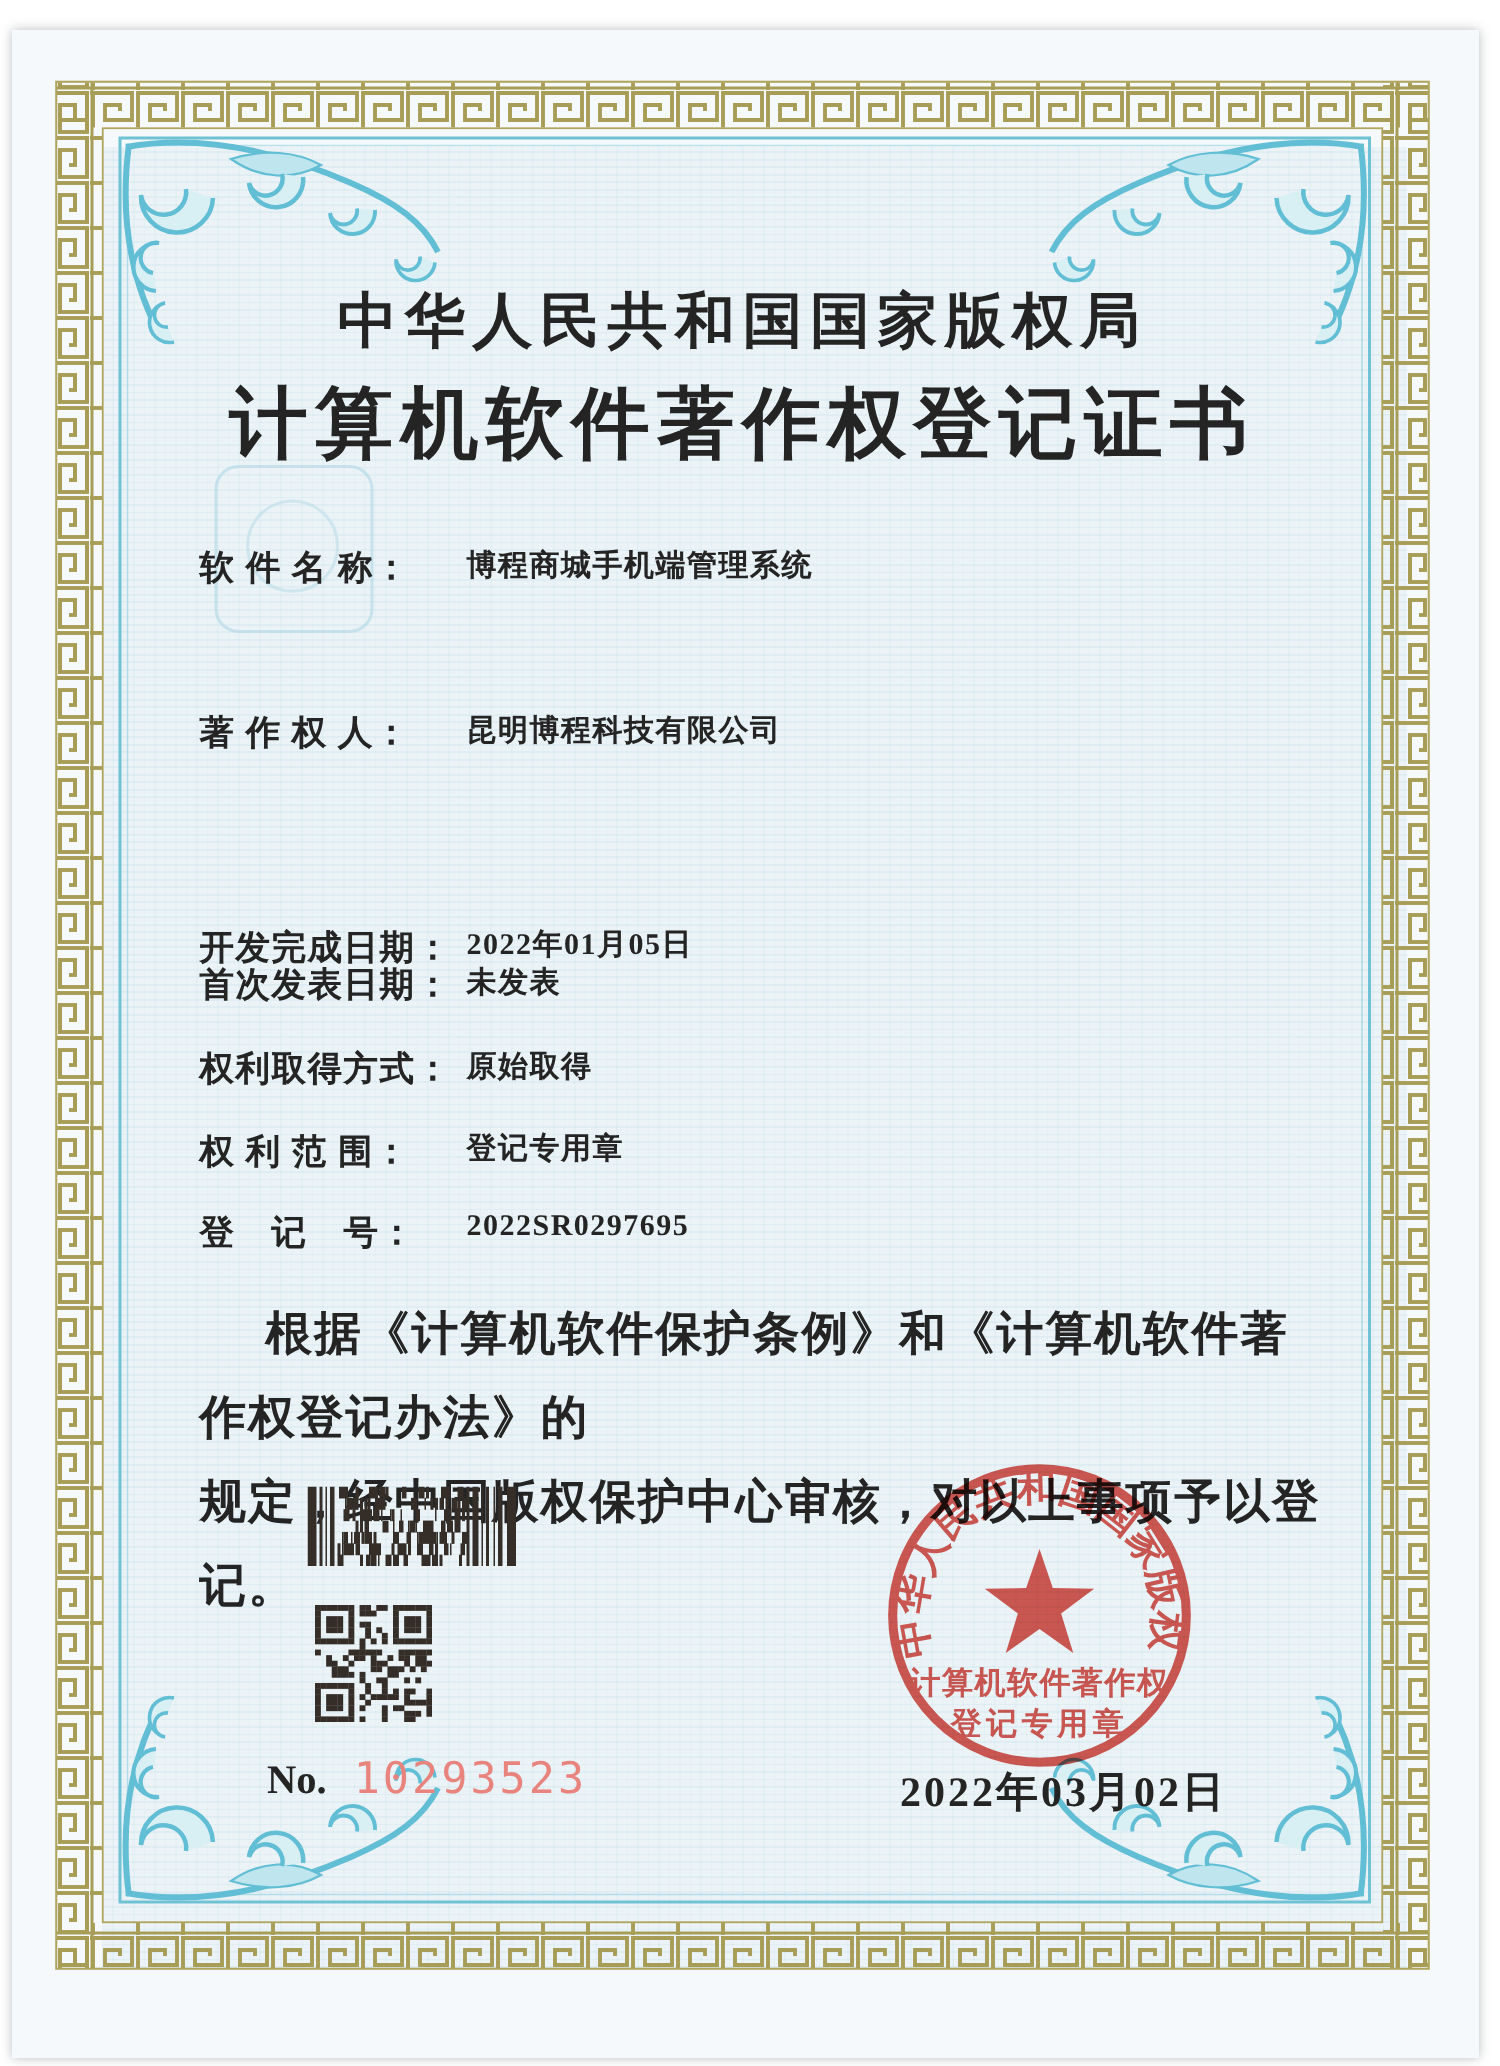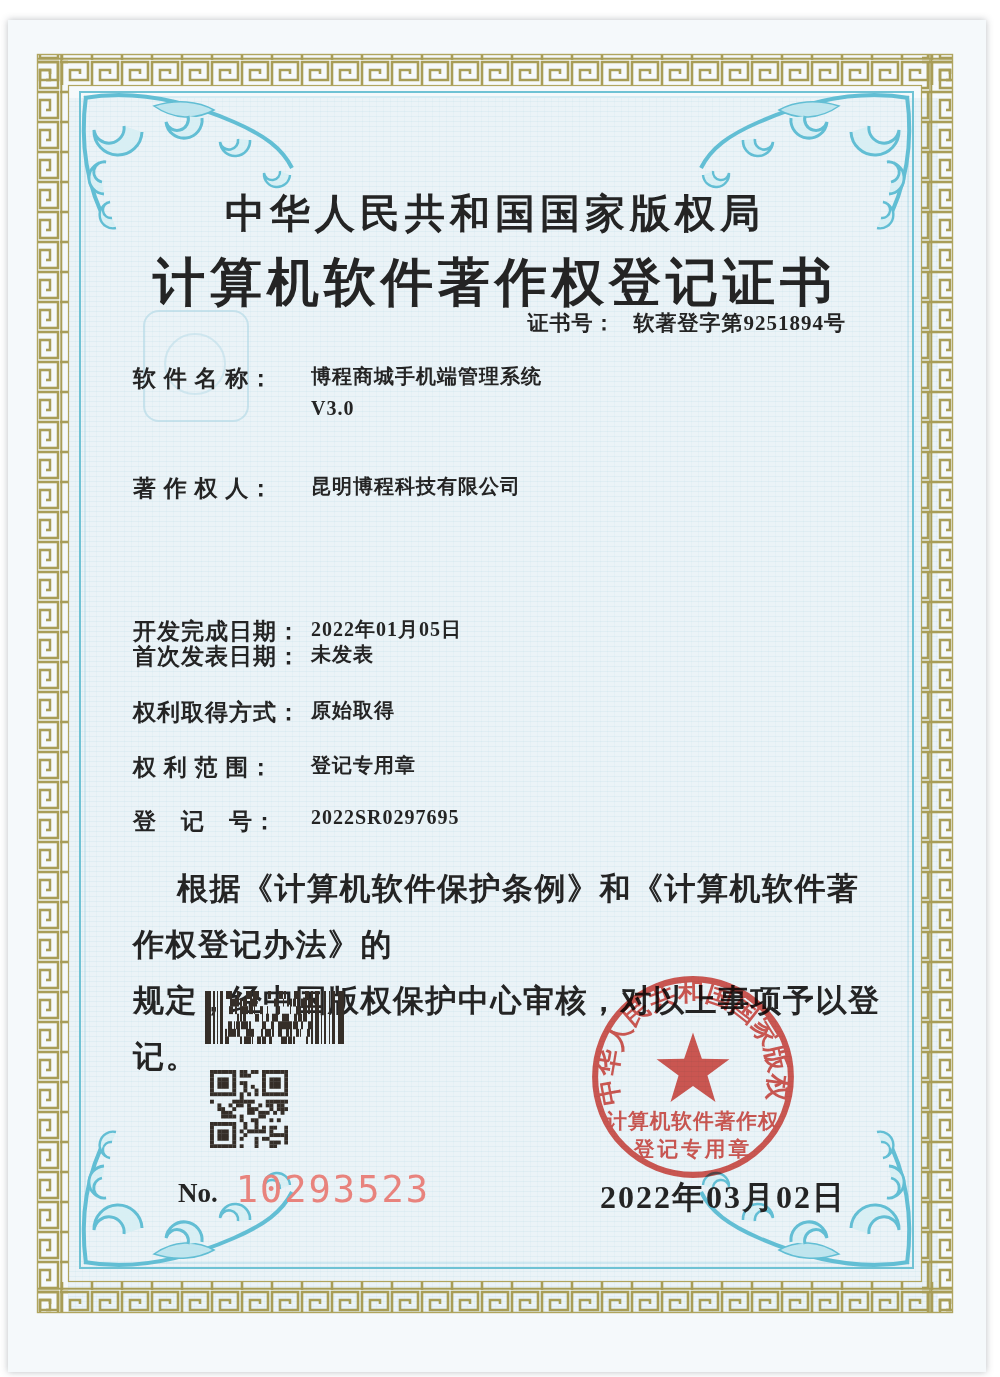--- a/index.html
+++ b/index.html
@@ -27,22 +27,22 @@
       border:2px solid rgba(175,215,228,.45);border-radius:50%;}
   .row{left:125px;font-size:23px;font-weight:700;letter-spacing:1px;white-space:nowrap;}
   .row .lbl{display:inline-block;min-width:178px;vertical-align:top;}
   .row .val{display:inline-block;font-size:20px;vertical-align:top;}
   .row .val .v2{margin-top:7px;}
   .statement{left:125px;top:841px;width:748px;font-size:31px;font-weight:700;
              line-height:56px;letter-spacing:1.5px;}
   .statement .l1{text-indent:44px;}
   .serial{left:170px;top:1148px;font-size:27px;font-weight:700;}
   .serial .num{margin-left:18px;color:#e8837d;font-family:"DejaVu Sans Mono","Liberation Mono",monospace;
-               font-weight:400;font-size:37px;letter-spacing:2px;}
-  .date{left:592px;top:1156px;font-size:32px;font-weight:700;letter-spacing:2px;z-index:4;}
+               font-weight:400;font-size:29px;letter-spacing:2px;}
+  .date{left:592px;top:1156px;font-size:28px;font-weight:700;letter-spacing:2px;z-index:4;}
   .sealwrap{left:574px;top:946px;width:222px;height:222px;z-index:5;
             mix-blend-mode:multiply;opacity:.93;}
   #barcode{left:197px;top:971px;z-index:3;}
   #qr{left:202px;top:1050px;z-index:3;}
 </style>
 </head>
 <body>
 
 <div class="page">
   <div class="paper">
@@ -86,26 +86,23 @@
       <use href="#orn" transform="translate(909,96) scale(-1,1)"></use>
       <use href="#orn" transform="translate(84,1264) scale(1,-1)"></use>
       <use href="#orn" transform="translate(909,1264) scale(-1,-1)"></use>
     </svg>
 
     <div class="abs wm"></div>
 
     <div class="abs authority">中华人民共和国国家版权局</div>
     <div class="abs title">计算机软件著作权登记证书</div>
 
-    <div class="abs certno">
-      <span>证书号：</span><span class="gap">软著登字第9251894号</span>
-    </div>
 
     <div class="abs row" style="top:343px;">
-      <span class="lbl">软 件 名 称：</span><span class="val"><div>博程商城手机端管理系统</div><div class="v2">V3.0</div></span>
+      <span class="lbl">软 件 名 称：</span><span class="val"><div>博程商城手机端管理系统</div></span>
     </div>
     <div class="abs row" style="top:453px;">
       <span class="lbl">著 作 权 人：</span><span class="val">昆明博程科技有限公司</span>
     </div>
     <div class="abs row" style="top:576px;margin-top:20px;">
       <span class="lbl">开发完成日期：</span><span class="val">2022年01月05日</span>
     </div>
     <div class="abs row" style="top:621px;">
       <span class="lbl">首次发表日期：</span><span class="val">未发表</span>
     </div>

